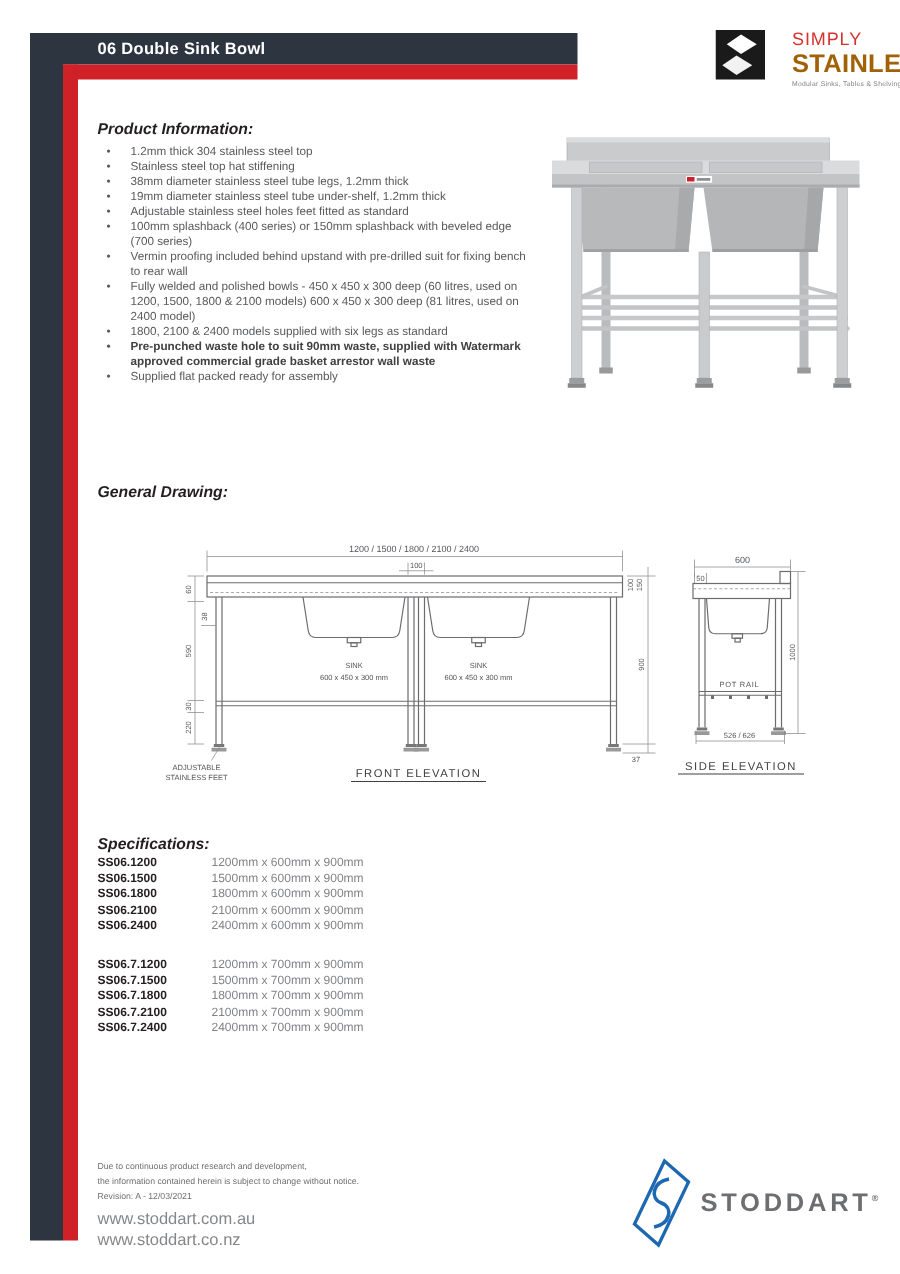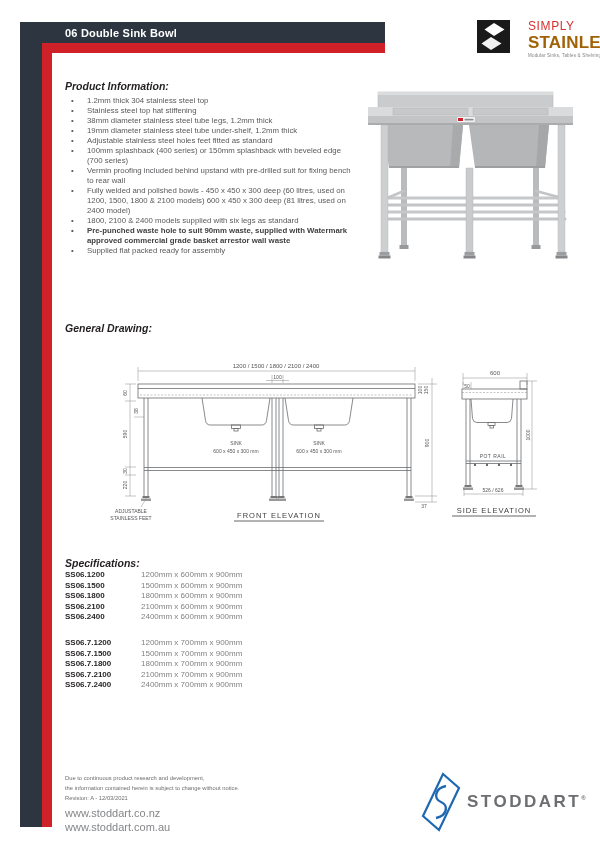--- a/index.html
+++ b/index.html
@@ -325,22 +325,22 @@
           <span class="size">2400mm x 700mm x 900mm</span>
         </div>
     </div>
   </div>
 
   <div class="footer">
     <div class="disc">Due to continuous product research and development,</div>
     <div class="disc">the information contained herein is subject to change without notice.</div>
     <div class="rev">Revision: A - 12/03/2021</div>
     <div class="urls">
+      <div>www.stoddart.com.au</div>
       <div>www.stoddart.co.nz</div>
-      <div>www.stoddart.com.au</div>
     </div>
   </div>
 
   <div class="stoddart">
     <svg width="42" height="60" viewBox="0 0 42 60">
       <path d="M23,2 L39,16 L19,58 L3,44 Z" fill="none" stroke="#1e68b2" stroke-width="2.2"></path>
       <path d="M26,14 C15,16 13,27 21,30 C29,33 27,44 16,46" fill="none" stroke="#1e68b2" stroke-width="2.4"></path>
     </svg>
     <span class="stoddart-name"><span>STODDART</span><sup class="stoddart-reg">®</sup></span>
   </div>

